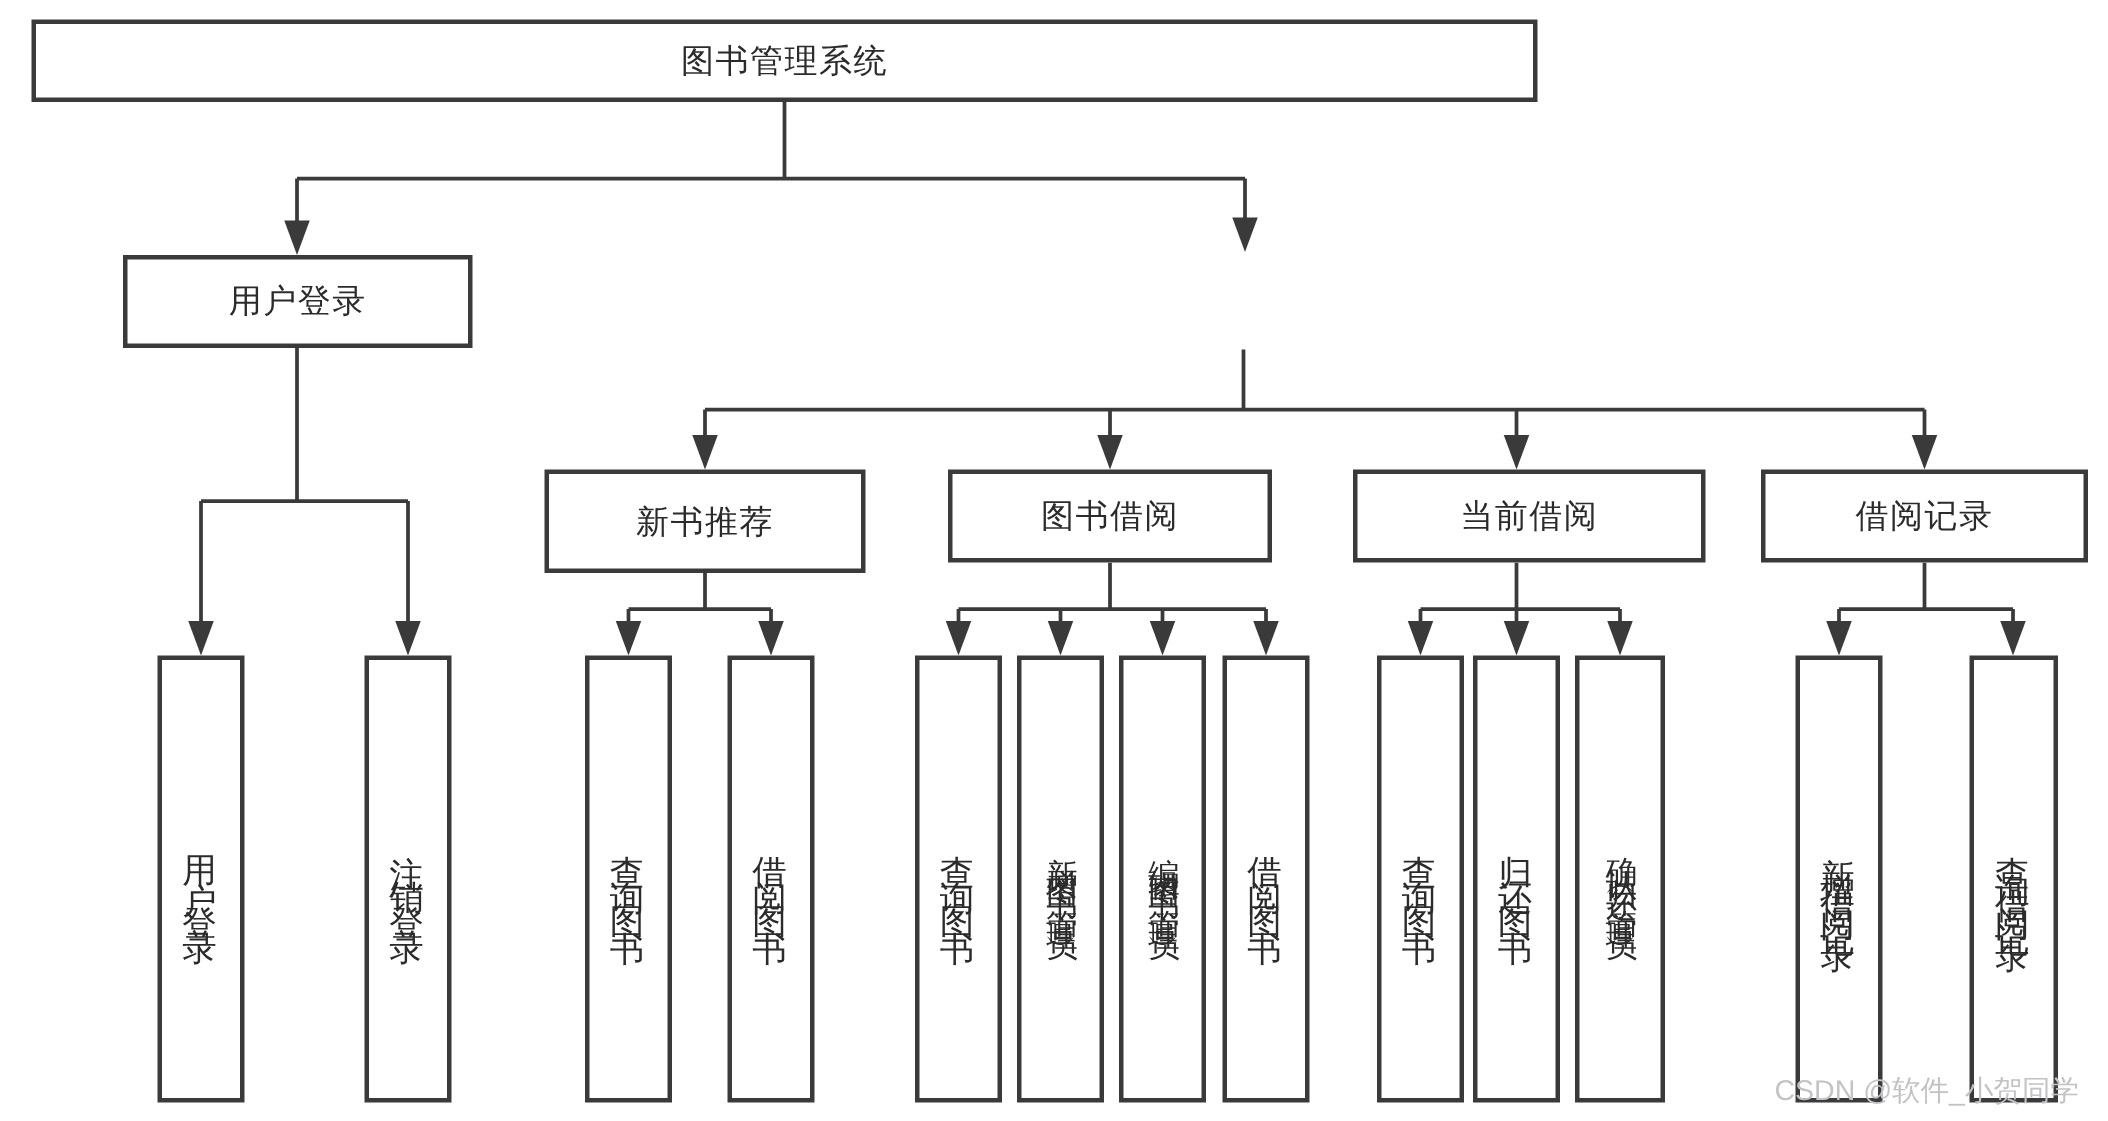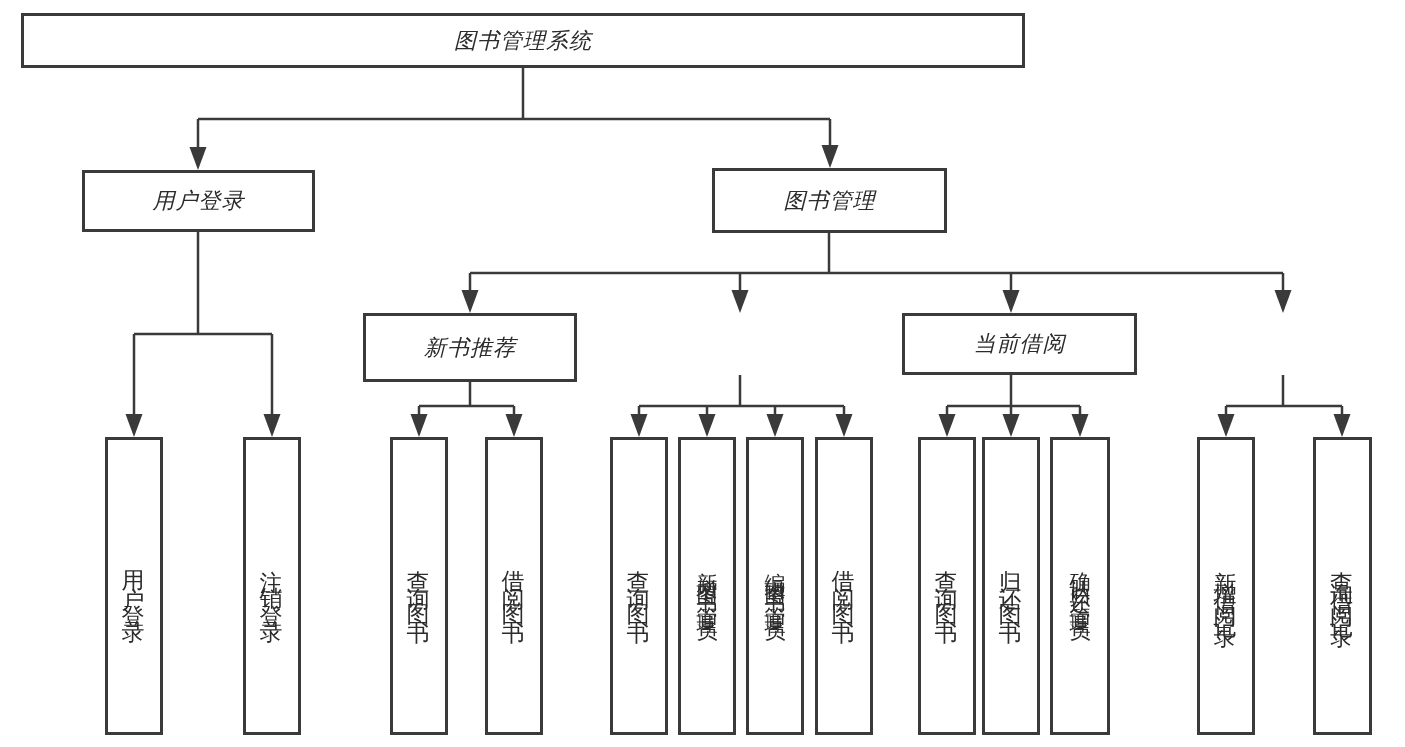--- a/index.html
+++ b/index.html
@@ -26,21 +26,20 @@
     position: absolute;
     box-sizing: border-box;
     border: 3px solid #3a3a3a;
     background: #ffffff;
     display: flex;
     align-items: center;
     justify-content: center;
     color: #2b2b2b;
     font-size: 22px;
     letter-spacing: 1px;
-    font-style: italic;
   }
   .node.root   { left: 21px;   top: 13px;  width: 1004px; height: 55px; }
   .node.l2a    { left: 82px;   top: 170px; width: 233px;  height: 62px; }
   .node.l2b    { left: 712px;  top: 168px; width: 235px;  height: 65px; }
   .node.l3a    { left: 363px;  top: 313px; width: 214px;  height: 69px; }
   .node.l3b    { left: 632px;  top: 313px; width: 216px;  height: 62px; }
   .node.l3c    { left: 902px;  top: 313px; width: 235px;  height: 62px; }
   .node.l3d    { left: 1174px; top: 313px; width: 218px;  height: 62px; }
   .leaf {
     position: absolute;
@@ -171,30 +170,33 @@
     </g>
   </svg>
 
   <div class="node root">
     <span>图书管理系统</span>
   </div>
 
   <div class="node l2a">
     <span>用户登录</span>
   </div>
-  <div class="node l2b">
-    <span>图书管理</span>
-  </div>
 
   <div class="node l3a">
     <span>新书推荐</span>
   </div>
+  <div class="node l3b">
+    <span>图书借阅</span>
+  </div>
   <div class="node l3c">
     <span>当前借阅</span>
   </div>
+  <div class="node l3d">
+    <span>借阅记录</span>
+  </div>
 
   <div class="leaf p0">
     <span>用户登录</span>
   </div>
   <div class="leaf p1">
     <span>注销登录</span>
   </div>
   <div class="leaf p2">
     <span>查询图书</span>
   </div>
@@ -222,14 +224,15 @@
   <div class="leaf p10 len9">
     <span>确认归还（管理员）</span>
   </div>
   <div class="leaf p11 len6">
     <span>新增借阅记录</span>
   </div>
   <div class="leaf p12 len6">
     <span>查询借阅记录</span>
   </div>
 
+  <div class="watermark">CSDN @软件_小贺同学</div>
 
 </div>
 
 </body></html>

